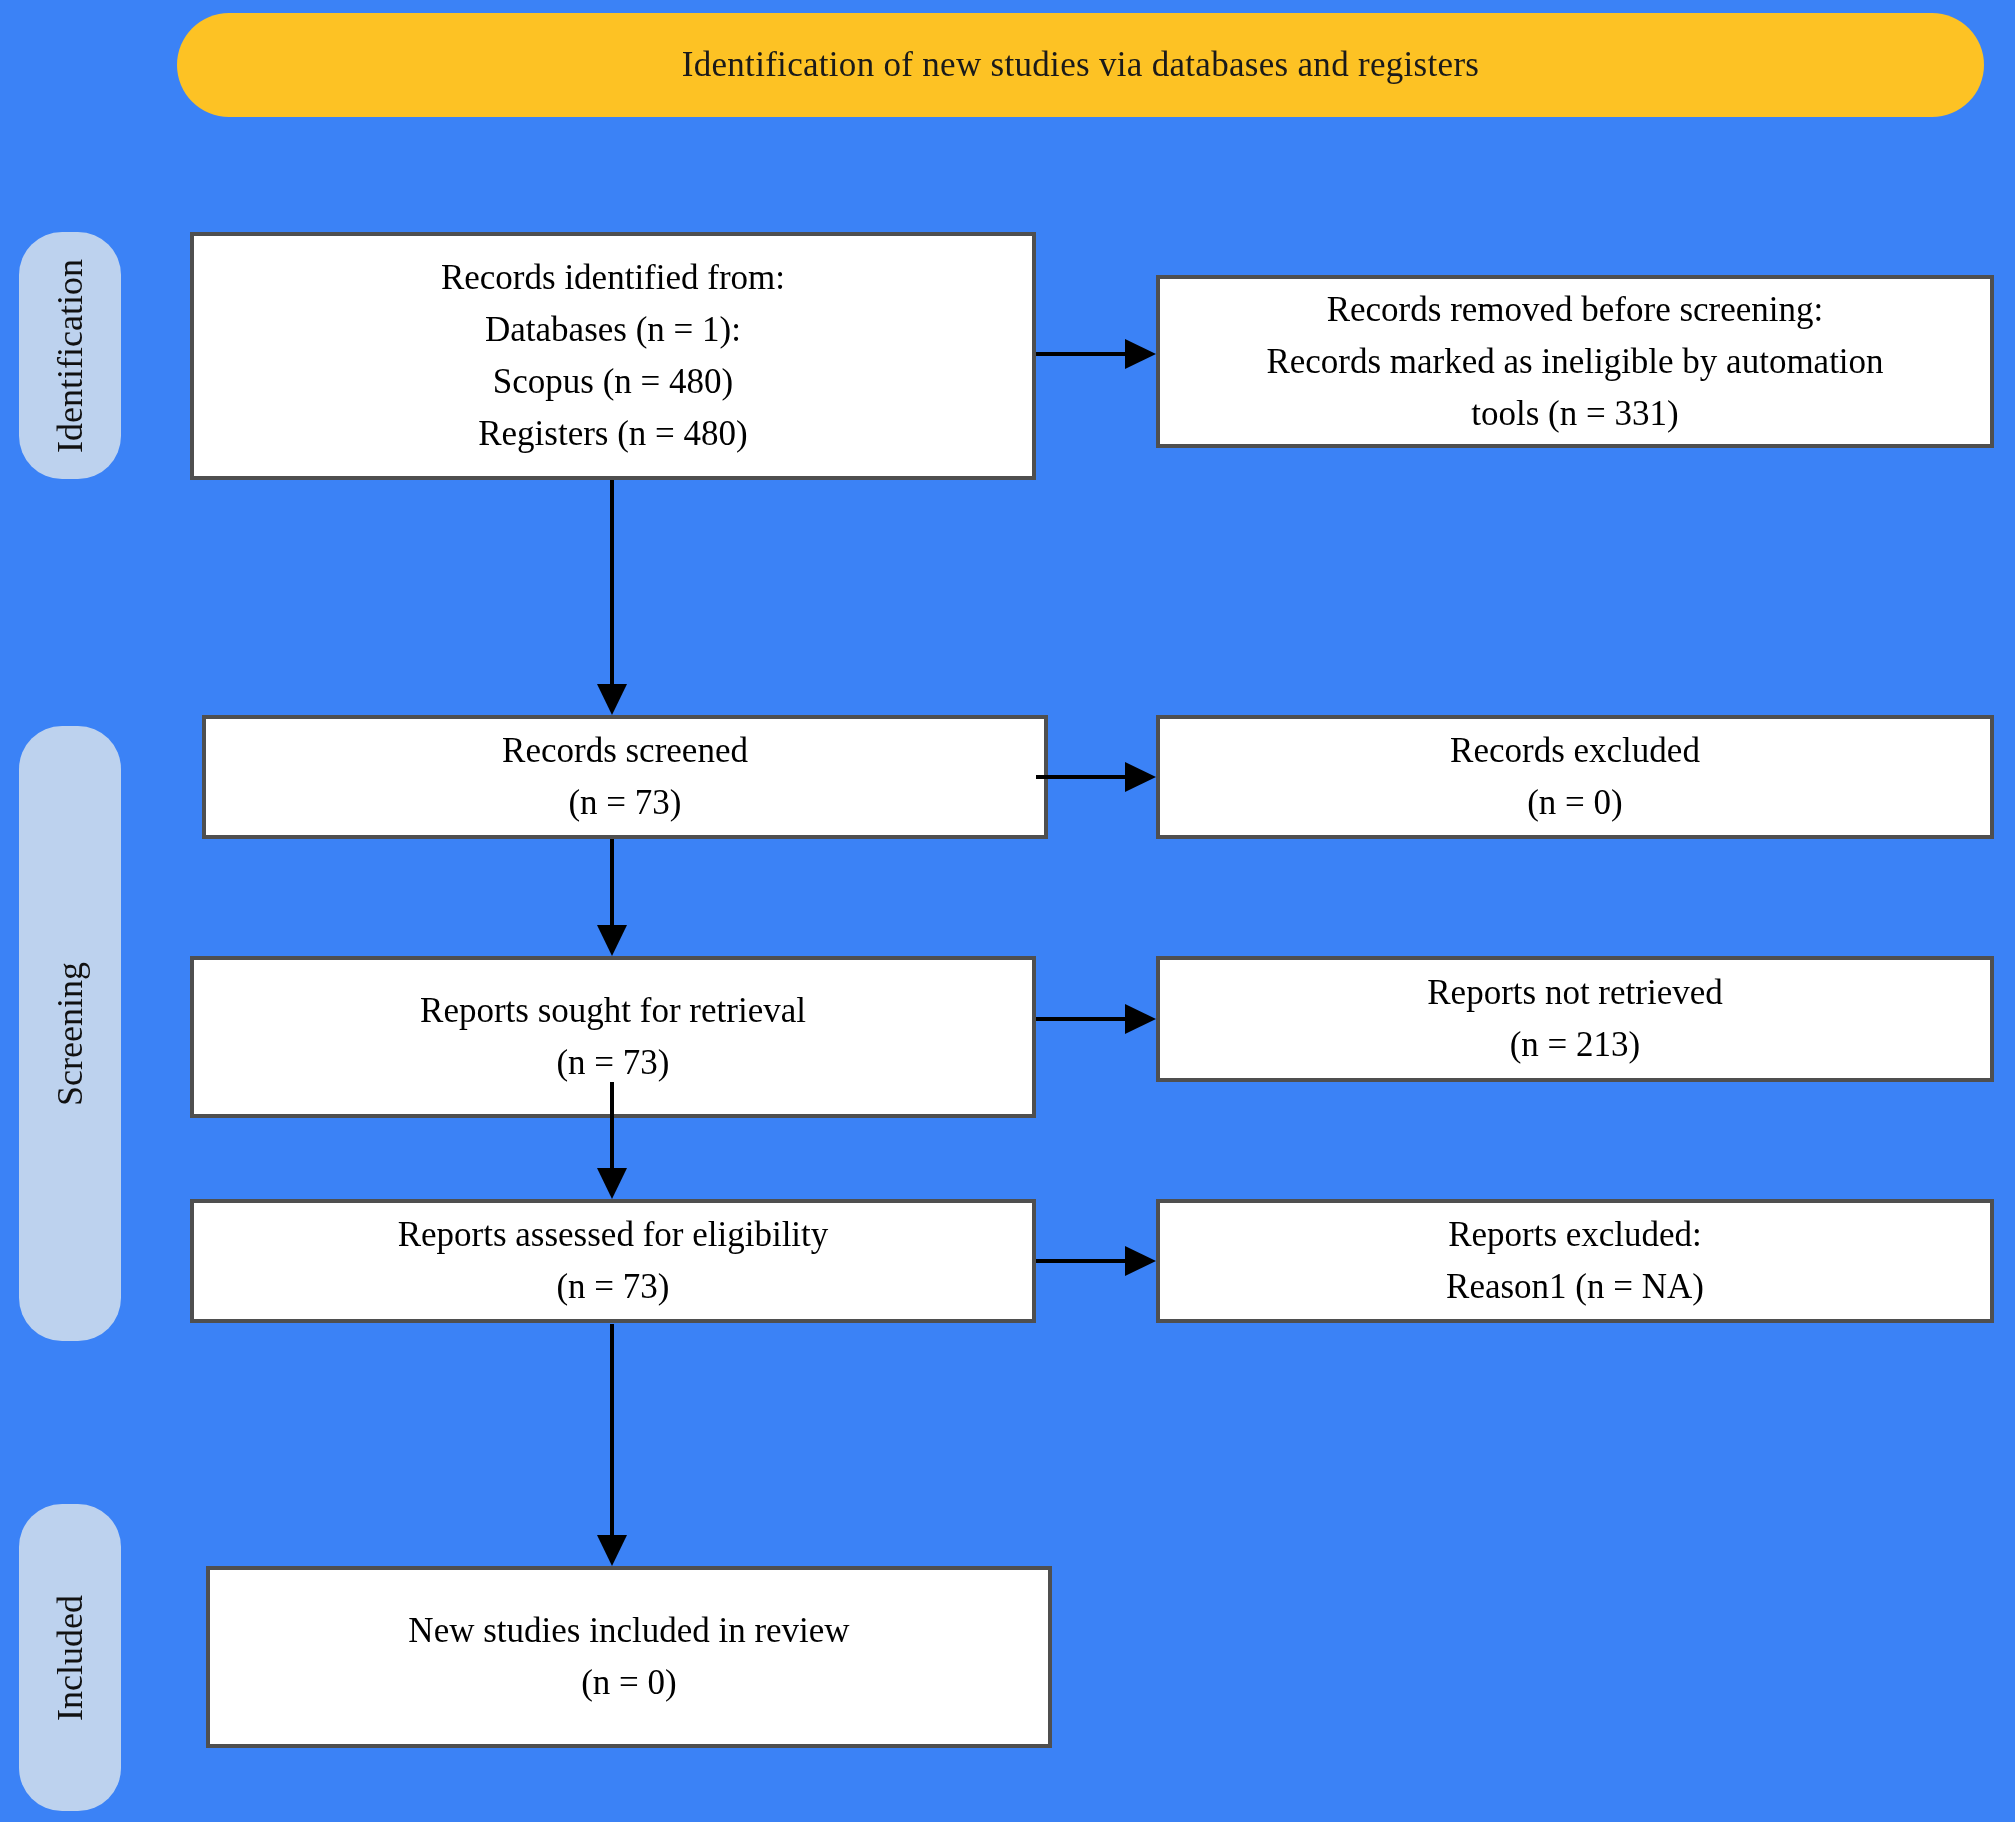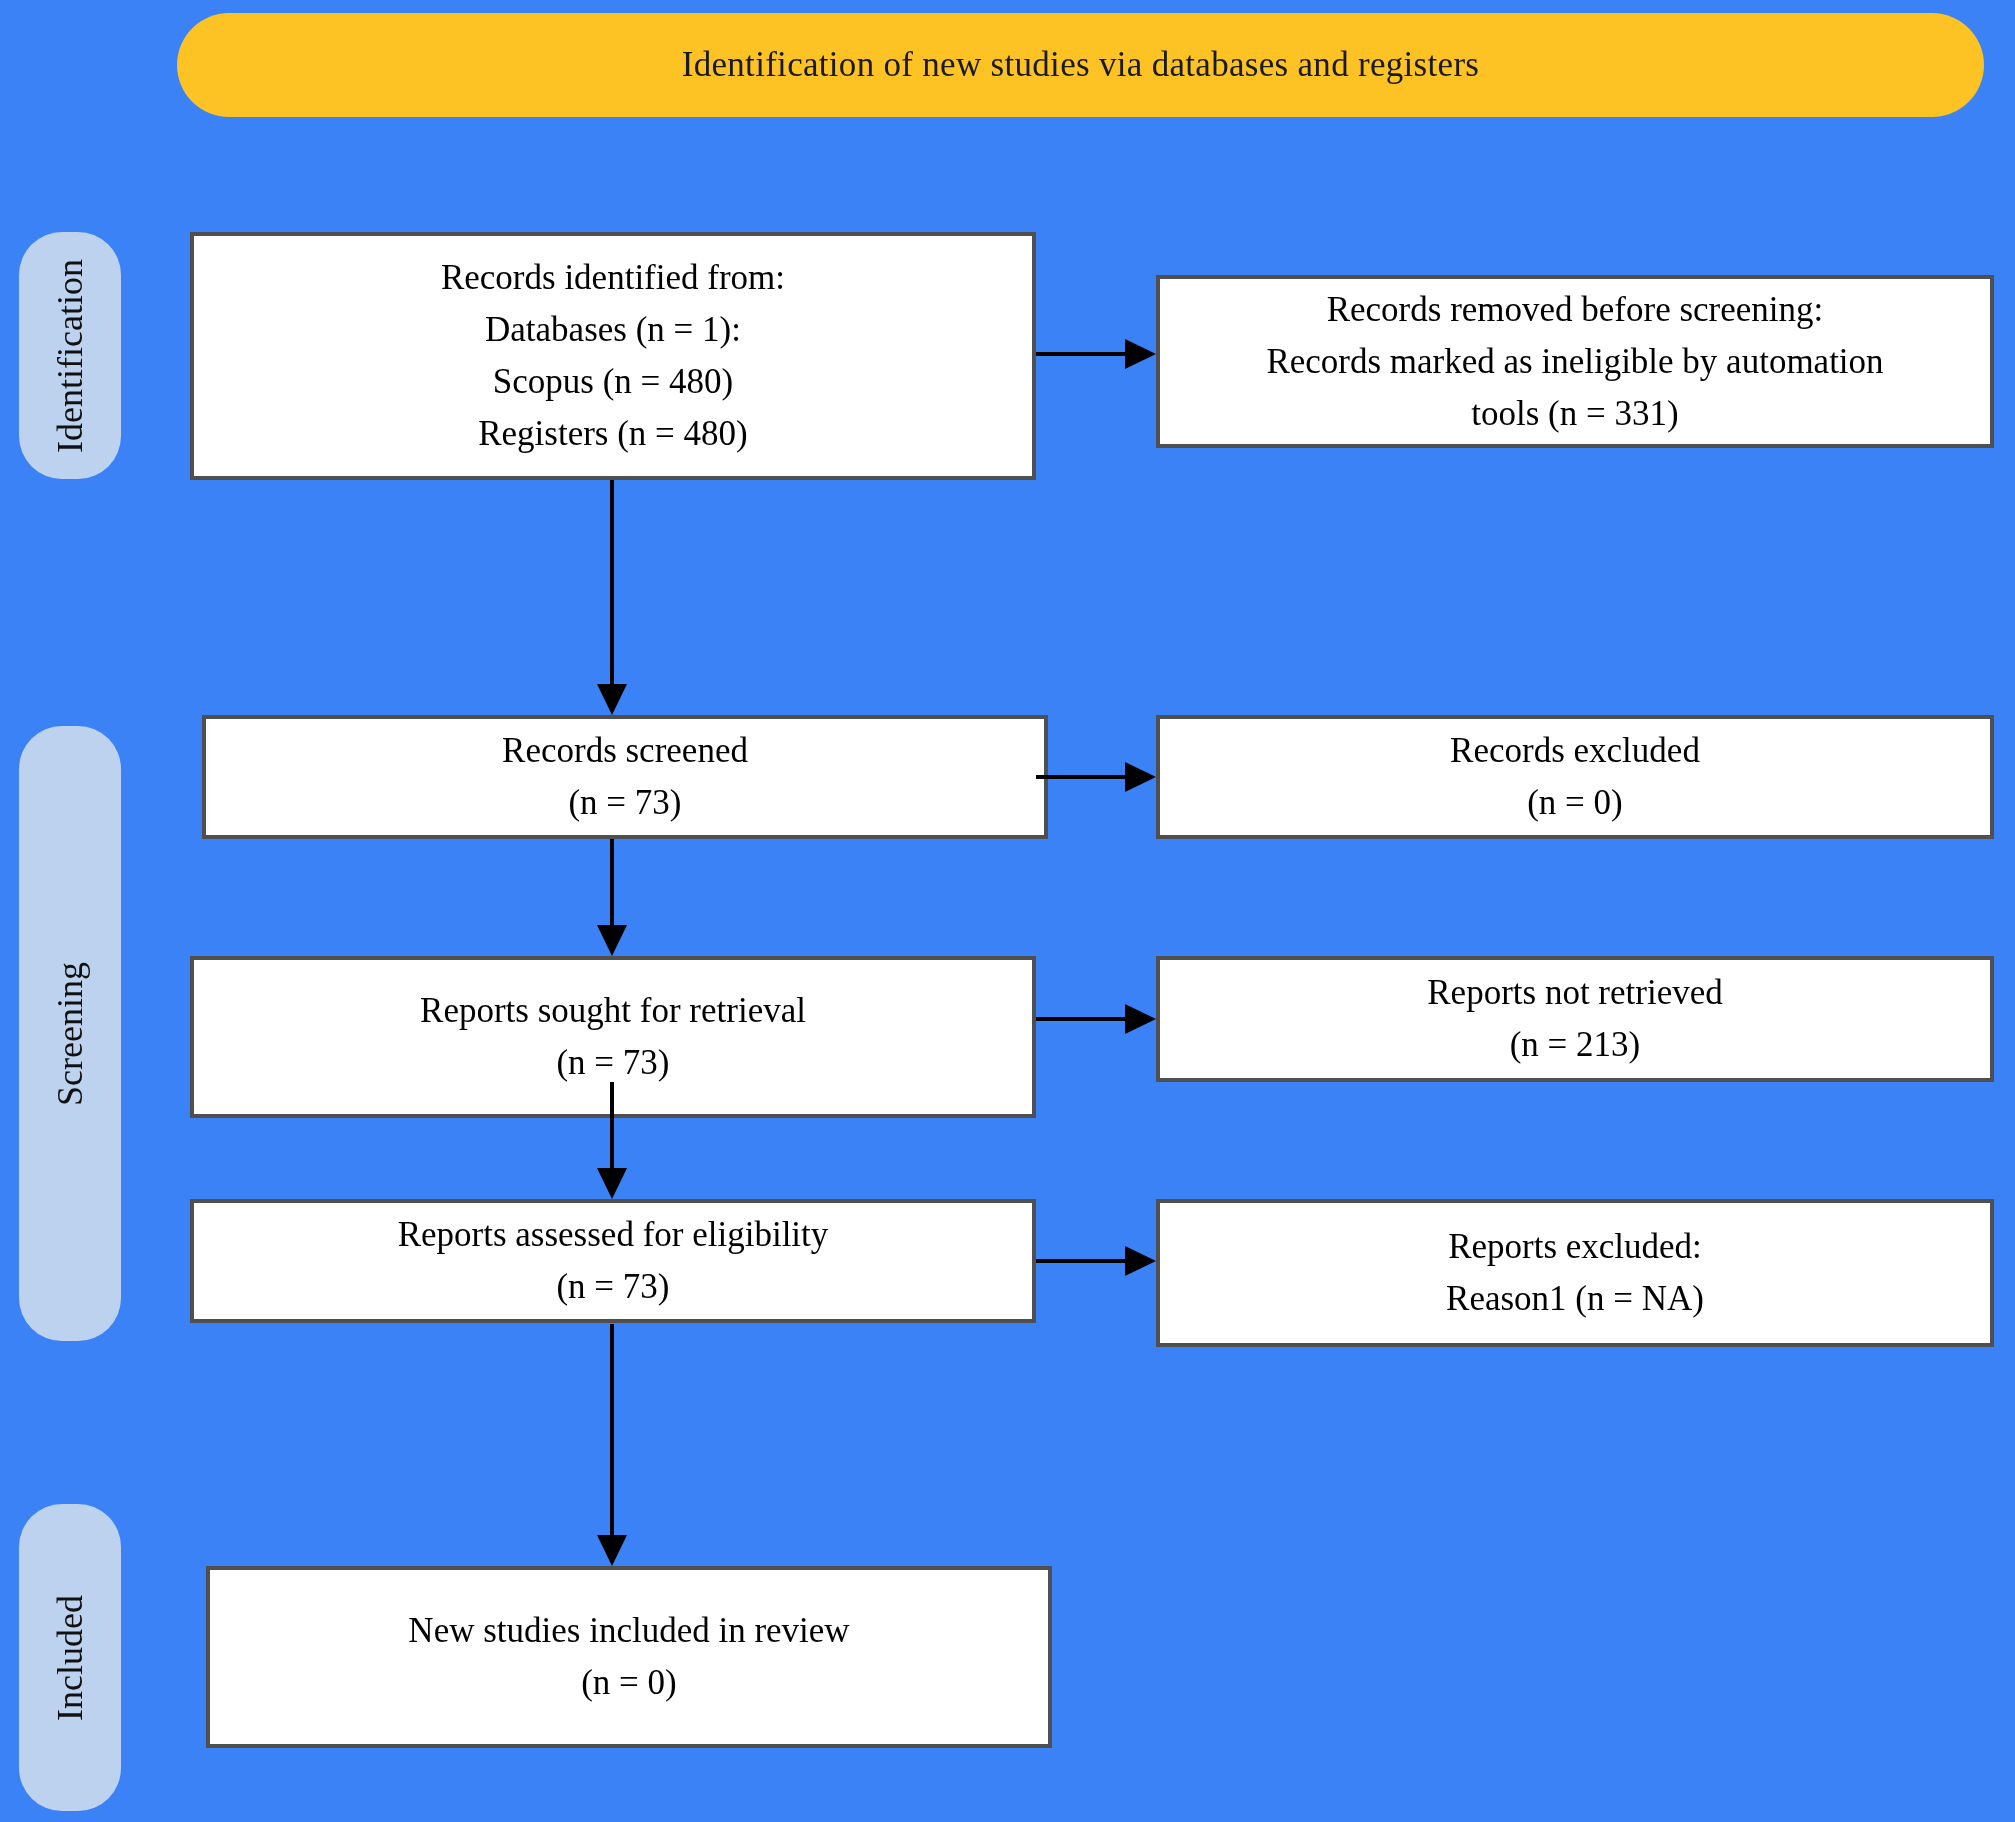--- a/index.html
+++ b/index.html
@@ -53,21 +53,21 @@
     line-height: 52px;
     padding: 0 15px;
   }
   .box-a  { left: 190px;  top: 232px;  width: 846px; height: 248px; }
   .box-r1 { left: 1156px; top: 268px;  width: 838px; height: 173px; margin-top: 7px; }
   .box-b  { left: 202px;  top: 715px; width: 846px; height: 124px; }
   .box-r2 { left: 1156px; top: 715px; width: 838px; height: 124px; }
   .box-c  { left: 190px;  top: 956px; width: 846px; height: 162px; }
   .box-r3 { left: 1156px; top: 956px; width: 838px; height: 126px; }
   .box-d  { left: 190px;  top: 1199px; width: 846px; height: 124px; }
-  .box-r4 { left: 1156px; top: 1199px; width: 838px; height: 148px; }
+  .box-r4 { left: 1156px; top: 1199px; width: 838px; height: 124px; }
   .box-e  { left: 190px;  top: 1566px; width: 846px; height: 182px; margin-left: 16px; }
 
   .arrow-v {
     position: absolute;
     width: 4px;
     background: var(--arrow, #000000);
   }
   .arrow-v::after {
     content: "";
     position: absolute;

